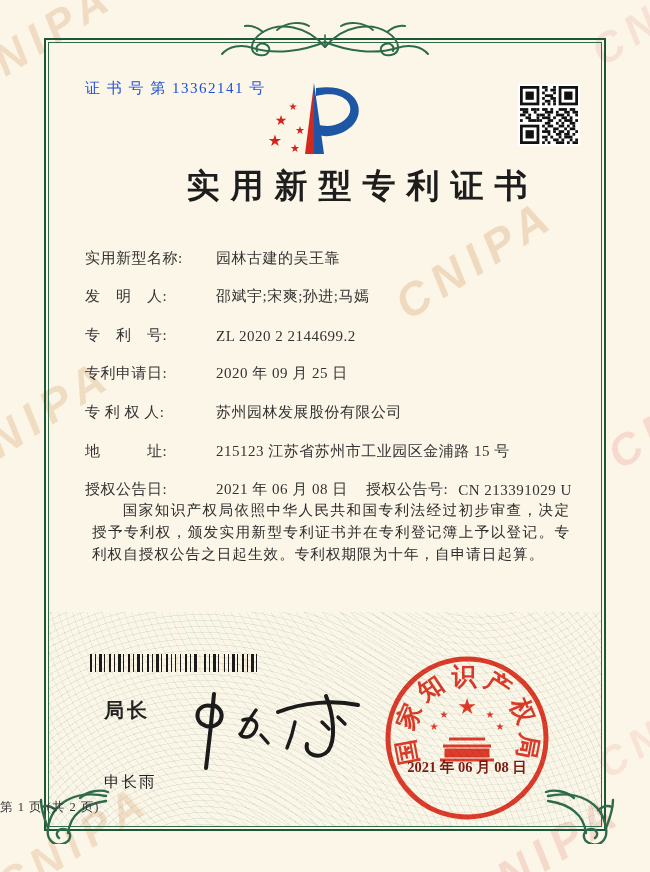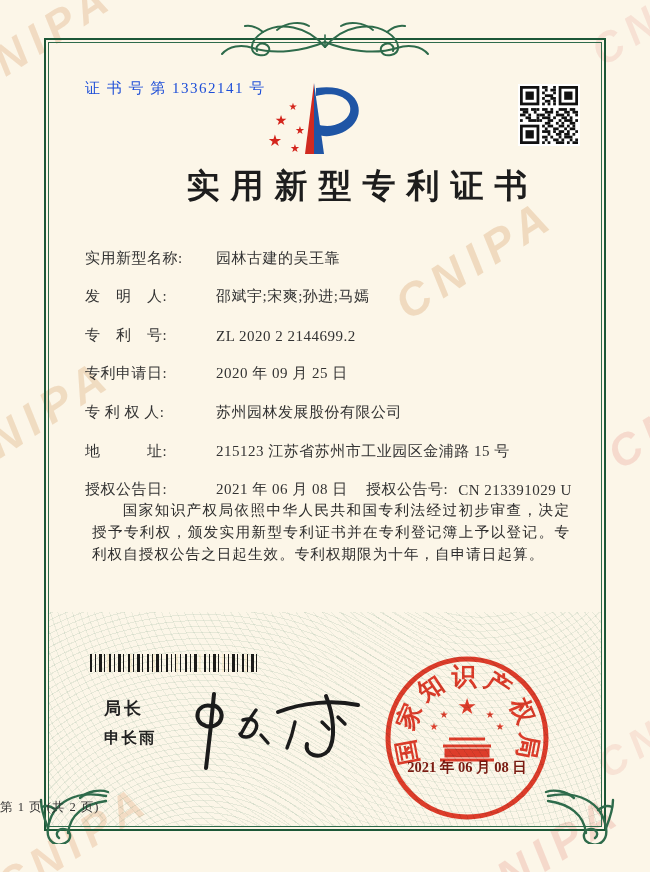--- a/index.html
+++ b/index.html
@@ -56,23 +56,23 @@
   }
   .body-text p{margin:0;text-indent:2.1em;letter-spacing:1px;}
   
   .barcode{
     position:absolute;left:90px;top:654px;width:170px;height:18px;z-index:2;mix-blend-mode:multiply;
     background:
       repeating-linear-gradient(90deg,transparent 0 17px,#fcf6e8 17px 19px,transparent 19px 23px),
       repeating-linear-gradient(90deg,#1c1c1c 0 2px,transparent 2px 5px,#1c1c1c 5px 6px,transparent 6px 9px,#1c1c1c 9px 12px,transparent 12px 14px,#1c1c1c 14px 15px,transparent 15px 19px);
   }
   .signer-title{position:absolute;left:104px;top:697px;z-index:2;
-    font-family:"Liberation Sans","DejaVu Sans",sans-serif;font-weight:700;font-size:17px;letter-spacing:3px;color:#222;}
-  .signer-name{position:absolute;left:104px;top:728px;z-index:2;
-    font-family:"Liberation Sans","DejaVu Sans",sans-serif;font-weight:700;font-size:15.5px;letter-spacing:2px;color:#222;}
+    font-family:"Liberation Sans","DejaVu Sans",sans-serif;font-weight:700;font-size:20px;letter-spacing:3px;color:#222;}
+  .signer-name{position:absolute;left:104px;top:772px;z-index:2;
+    font-family:"Liberation Sans","DejaVu Sans",sans-serif;font-weight:400;font-size:15.5px;letter-spacing:2px;color:#222;}
   .signature{position:absolute;left:182px;top:688px;z-index:2;}
   .seal{position:absolute;left:379px;top:654px;z-index:3;mix-blend-mode:multiply;opacity:.95;}
   .seal-date{
     position:absolute;left:379px;top:758px;width:176px;z-index:4;text-align:center;
     font-size:14.5px;font-weight:bold;color:#7e1d14;letter-spacing:0;mix-blend-mode:multiply;
   }
   .footer{position:absolute;top:799px;left:0;width:100%;text-align:left;z-index:2;font-size:12.5px;color:#333;letter-spacing:1px;}
 </style>
 </head>
 <body>

